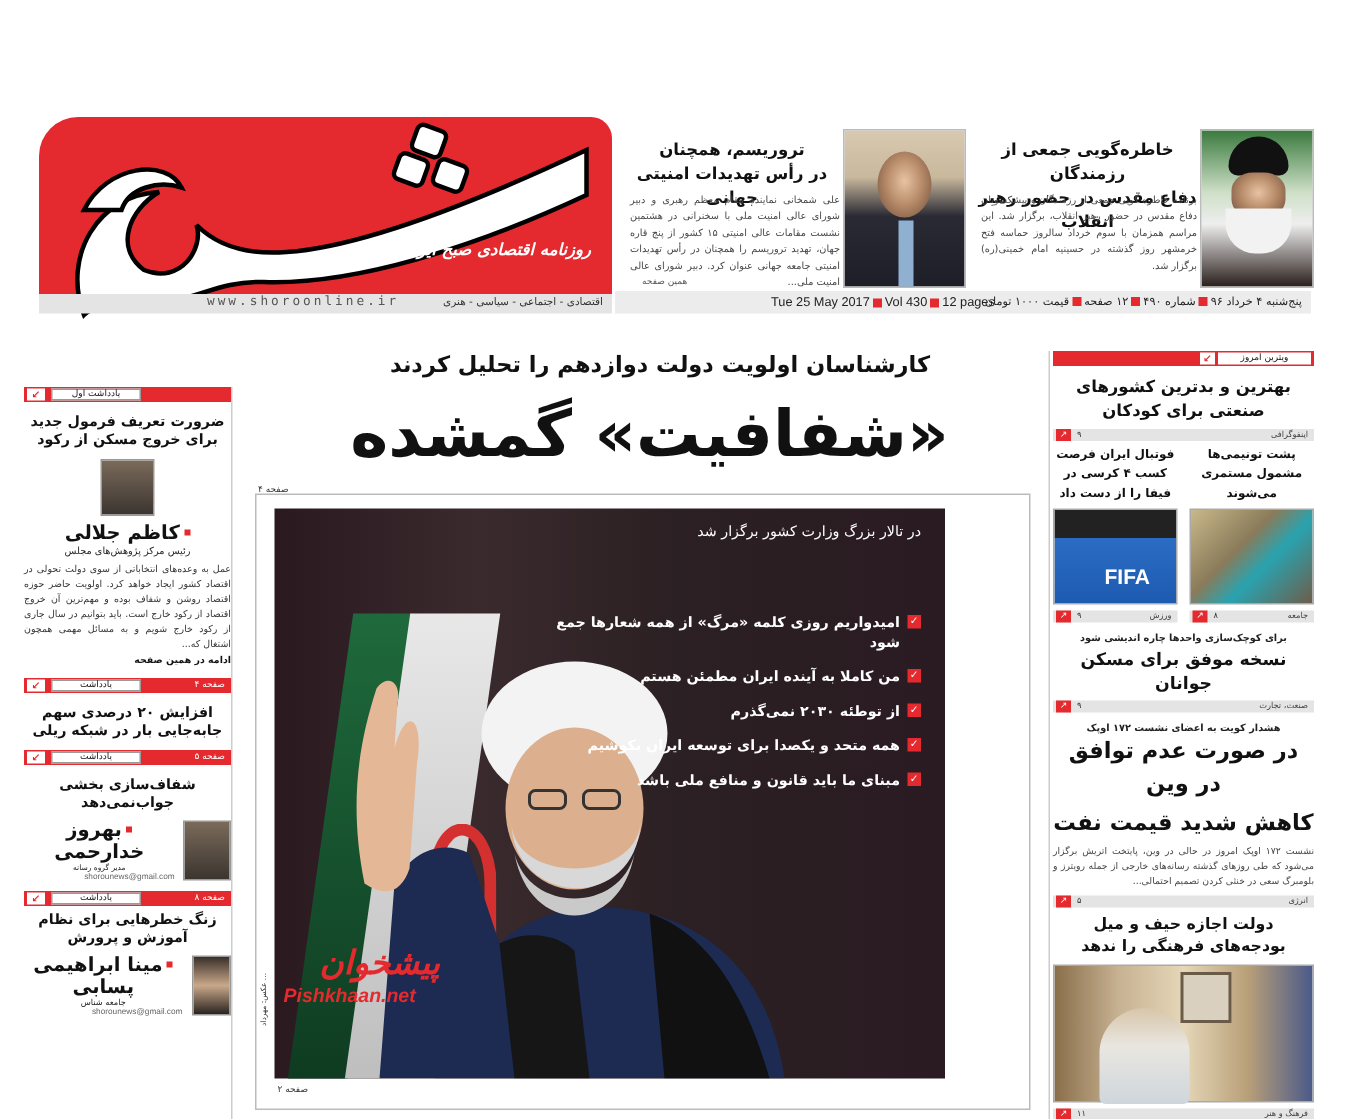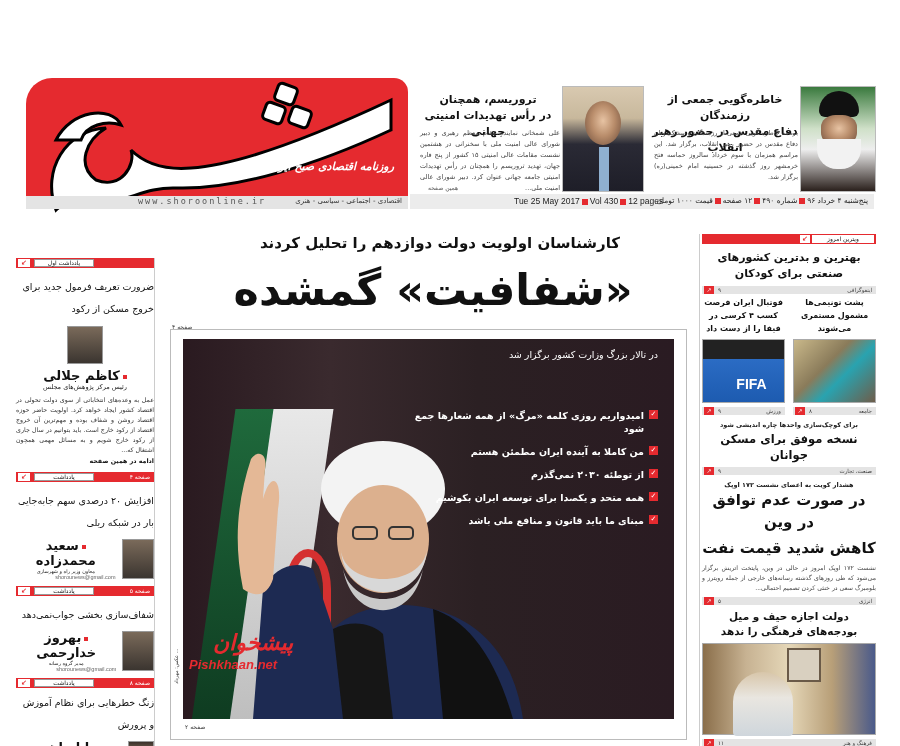--- a/index.html
+++ b/index.html
@@ -23,21 +23,21 @@
   .infobar .fa { position: absolute; right: 6px; top: 2px; direction: rtl; }
   .sq { display: inline-block; width: 6px; height: 6px; background: #e52a2f; margin: 0 2px; vertical-align: middle; }
 
   
   .kicker { position: absolute; left: 200px; top: 234px; width: 480px; font-size: 15px; font-weight: bold; direction: rtl; text-align: center; }
   .headline { position: absolute; left: 168px; top: 260px; width: 530px; font-size: 43px; font-weight: 900; font-family: "DejaVu Sans", sans-serif; direction: rtl; text-align: center; letter-spacing: -1px; line-height: 60px; }
   .page-ref-small { position: absolute; left: 172px; top: 323px; font-size: 6px; color: #333; }
 
   
   .photo-frame { position: absolute; left: 170px; top: 329px; width: 517px; height: 411px; border: 1px solid #bbb; background: #fff; }
-  .photo { position: absolute; left: 12px; top: 9px; width: 491px; height: 380px; background: linear-gradient(90deg, #2a1a20 0%, #3a2a2e 30%, #2b2023 60%, #2a1b22 100%); overflow: hidden; }
+  .photo { position: absolute; left: 12px; top: 9px; width: 447px; height: 380px; background: linear-gradient(90deg, #2a1a20 0%, #3a2a2e 30%, #2b2023 60%, #2a1b22 100%); overflow: hidden; }
   .flag { position: absolute; left: 30px; top: 70px; width: 120px; height: 320px; }
   .flag .g { position: absolute; left: 0; top: 0; width: 40px; height: 320px; background: linear-gradient(180deg,#1f6a3c,#0e3a20); transform: skewX(-8deg); }
   .flag .w { position: absolute; left: 38px; top: 0; width: 60px; height: 320px; background: linear-gradient(180deg,#e8e8e8,#bdbdbd); transform: skewX(-8deg); }
   .flag .r { position: absolute; left: 72px; top: 140px; width: 46px; height: 80px; border: 8px solid #d53030; border-radius: 50% 50% 0 0; border-bottom: none; }
   .person { position: absolute; left: 40px; top: 80px; width: 320px; height: 300px; }
   .sub-kicker { position: absolute; right: 16px; top: 10px; color: #fff; font-size: 9.5px; direction: rtl; }
   .photo-title { position: absolute; right: 16px; top: 28px; color: #fff; font-size: 21px; font-weight: bold; direction: rtl; text-shadow: 1px 1px 0 #000, -1px -1px 0 #000; letter-spacing: -0.5px; }
   .quotes { position: absolute; right: 16px; top: 70px; width: 250px; direction: rtl; }
   .quote { color: #fff; font-size: 9.5px; font-weight: bold; line-height: 13px; margin-bottom: 10px; position: relative; padding-right: 14px; text-align: right; }
   .quote .chk { position: absolute; right: 0; top: 1px; width: 9px; height: 9px; background: #e52a2f; color: #fff; font-size: 7px; line-height: 9px; text-align: center; }
@@ -47,21 +47,21 @@
   .photo-credit { position: absolute; left: 2px; top: 354px; transform: rotate(-90deg); transform-origin: left top; font-size: 5px; color: #333; }
   .page-ref { position: absolute; left: 14px; top: 393px; font-size: 6px; color: #333; }
 
   
   .left-col { position: absolute; left: 16px; top: 258px; width: 138px; }
   .vline-left { position: absolute; left: 154px; top: 258px; width: 1px; height: 488px; background: #ccc; }
   .col-header { position: relative; height: 10px; background: #e52a2f; }
   .col-header .box { position: absolute; left: 18px; top: 1px; width: 60px; height: 8px; background: #fff; border: 1px solid #999; font-size: 6px; line-height: 6px; text-align: center; direction: rtl; }
   .col-header .arr { position: absolute; left: 2px; top: 1px; width: 12px; height: 8px; background: #fff; color: #e52a2f; font-size: 7px; line-height: 8px; text-align: center; font-weight: bold; }
   .col-header .pg { position: absolute; right: 4px; top: 1px; color: #fff; font-size: 6px; direction: rtl; }
-  .lc-title { font-size: 9.5px; font-weight: normal; line-height: 22px; direction: rtl; text-align: right; margin-top: 8px; }
+  .lc-title { font-size: 9.5px; font-weight: bold; line-height: 12px; direction: rtl; text-align: center; margin-top: 8px; }
   .lc-photo { width: 36px; height: 38px; border: 1px solid #999; margin: 6px auto 4px auto; background: linear-gradient(180deg,#7a6a5a,#3b3530); }
   .lc-author { font-size: 13px; font-weight: bold; direction: rtl; text-align: center; }
   .lc-author .dot { display: inline-block; width: 4px; height: 4px; background: #e52a2f; margin-left: 3px; vertical-align: middle; }
   .lc-role { font-size: 6.5px; direction: rtl; text-align: center; color: #222; }
   .lc-body { font-size: 6.3px; line-height: 10px; direction: rtl; text-align: justify; color: #333; margin-top: 4px; }
   .lc-more { font-size: 6.3px; font-weight: bold; direction: rtl; text-align: right; margin-top: 2px; }
   .lc-row { display: flex; direction: rtl; align-items: center; justify-content: center; gap: 6px; margin-top: 4px; }
   .lc-row .lc-photo { margin: 0; }
   .lc-meta { direction: rtl; text-align: right; }
   .lc-email { font-size: 5.5px; color: #666; font-family: "Liberation Sans", sans-serif; direction: ltr; text-align: right; }
@@ -202,28 +202,20 @@
     <div class="lc-more">ادامه در همین صفحه</div>
   </div>
 
   <div style="margin-top:8px;">
     <div class="col-header">
       <span class="arr">↙</span>
       <span class="box">یادداشت</span>
       <span class="pg">صفحه ۴</span>
     </div>
     <div class="lc-title">افزایش ۲۰ درصدی سهم جابه‌جایی بار در شبکه ریلی</div>
-    <div class="lc-row">
-      <div class="lc-photo" style="width:34px;height:40px;"></div>
-      <div class="lc-meta">
-        <div class="lc-author"><span class="dot"></span><span>سعید محمدزاده</span></div>
-        <div class="lc-role" style="font-size:5px;">معاون وزیر راه و شهرسازی</div>
-        <div class="lc-email">shorounews@gmail.com</div>
-      </div>
-    </div>
   </div>
 
   <div style="margin-top:6px;">
     <div class="col-header">
       <span class="arr">↙</span>
       <span class="box">یادداشت</span>
       <span class="pg">صفحه ۵</span>
     </div>
     <div class="lc-title">شفاف‌سازی بخشی جواب‌نمی‌دهد</div>
     <div class="lc-row">

